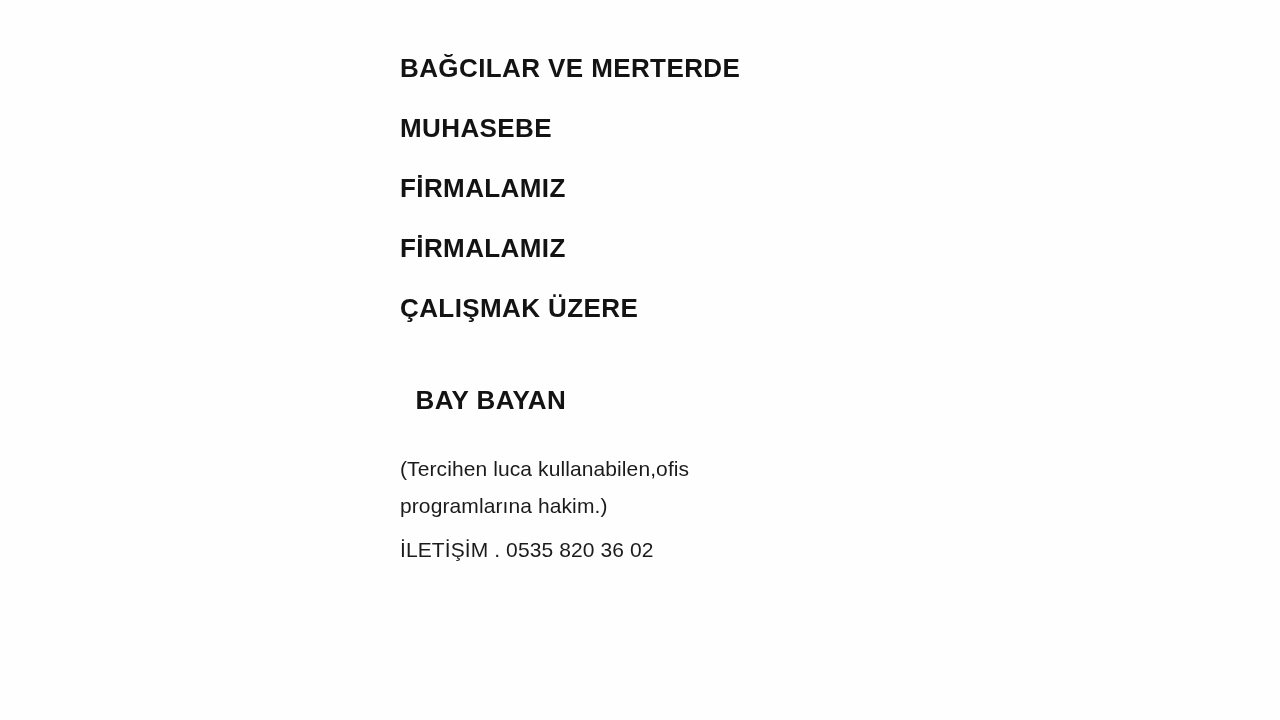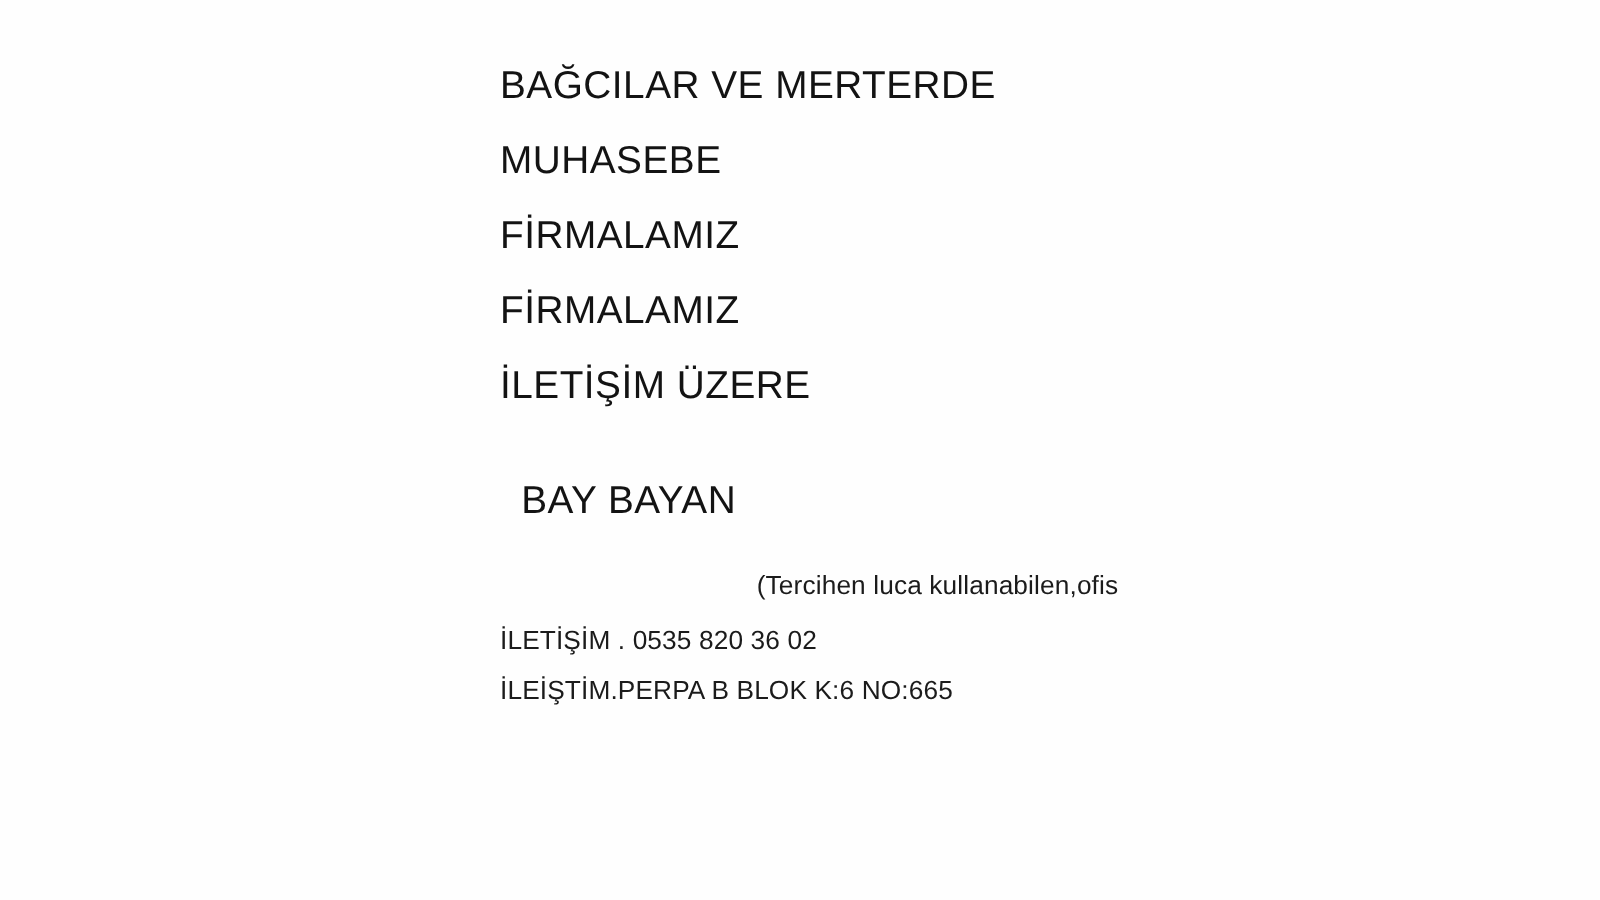--- a/index.html
+++ b/index.html
@@ -23,23 +23,23 @@
   }
 
   .notice {
     position: absolute;
     left: 400px;
     top: 38px;
     width: 700px;
   }
 
   .headline {
-    font-size: 31px;
+    font-size: 26px;
     line-height: 60px;
-    font-weight: 400;
+    font-weight: 700;
     letter-spacing: 0.4px;
     color: #131313;
     white-space: pre;
   }
 
   .headline.indent {
     padding-left: 8px;
     margin-top: 32px;
   }
 
@@ -51,41 +51,40 @@
     font-size: 21px;
     line-height: 40px;
     font-weight: 400;
     letter-spacing: 0.1px;
     color: #1b1b1b;
     white-space: pre;
   }
 
   .detail-line.tight {
     line-height: 37px;
-    text-align: center;
   }
 
   .spacer-small {
     height: 6px;
   }
 </style>
 </head>
 <body>
 
 <div class="page">
   <div class="notice">
 
     <div class="headline">BAĞCILAR VE MERTERDE</div>
     <div class="headline">MUHASEBE</div>
     <div class="headline">FİRMALAMIZ</div>
     <div class="headline">FİRMALAMIZ</div>
-    <div class="headline">İLETİŞİM ÜZERE</div>
+    <div class="headline">ÇALIŞMAK ÜZERE</div>
     <div class="headline indent"> BAY BAYAN</div>
 
     <div class="details">
       <div class="detail-line tight">(Tercihen luca kullanabilen,ofis</div>
+      <div class="detail-line tight">programlarına hakim.)</div>
       <div class="spacer-small"></div>
       <div class="detail-line">İLETİŞİM . 0535 820 36 02</div>
-      <div class="detail-line">İLEİŞTİM.PERPA B BLOK K:6 NO:665</div>
     </div>
 
   </div>
 </div>
 
 </body></html>

